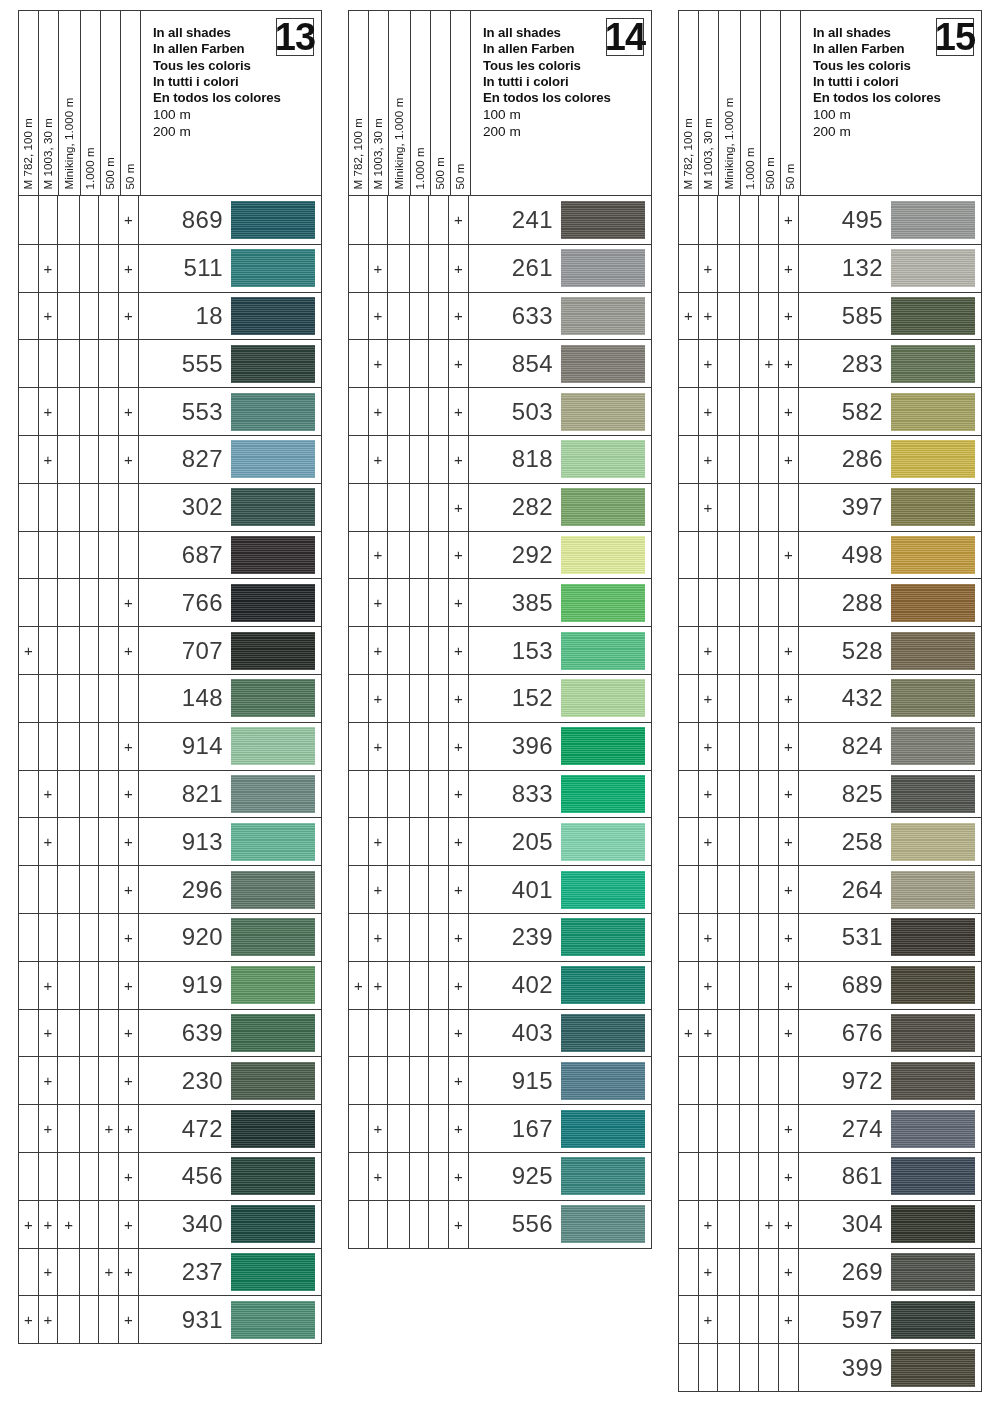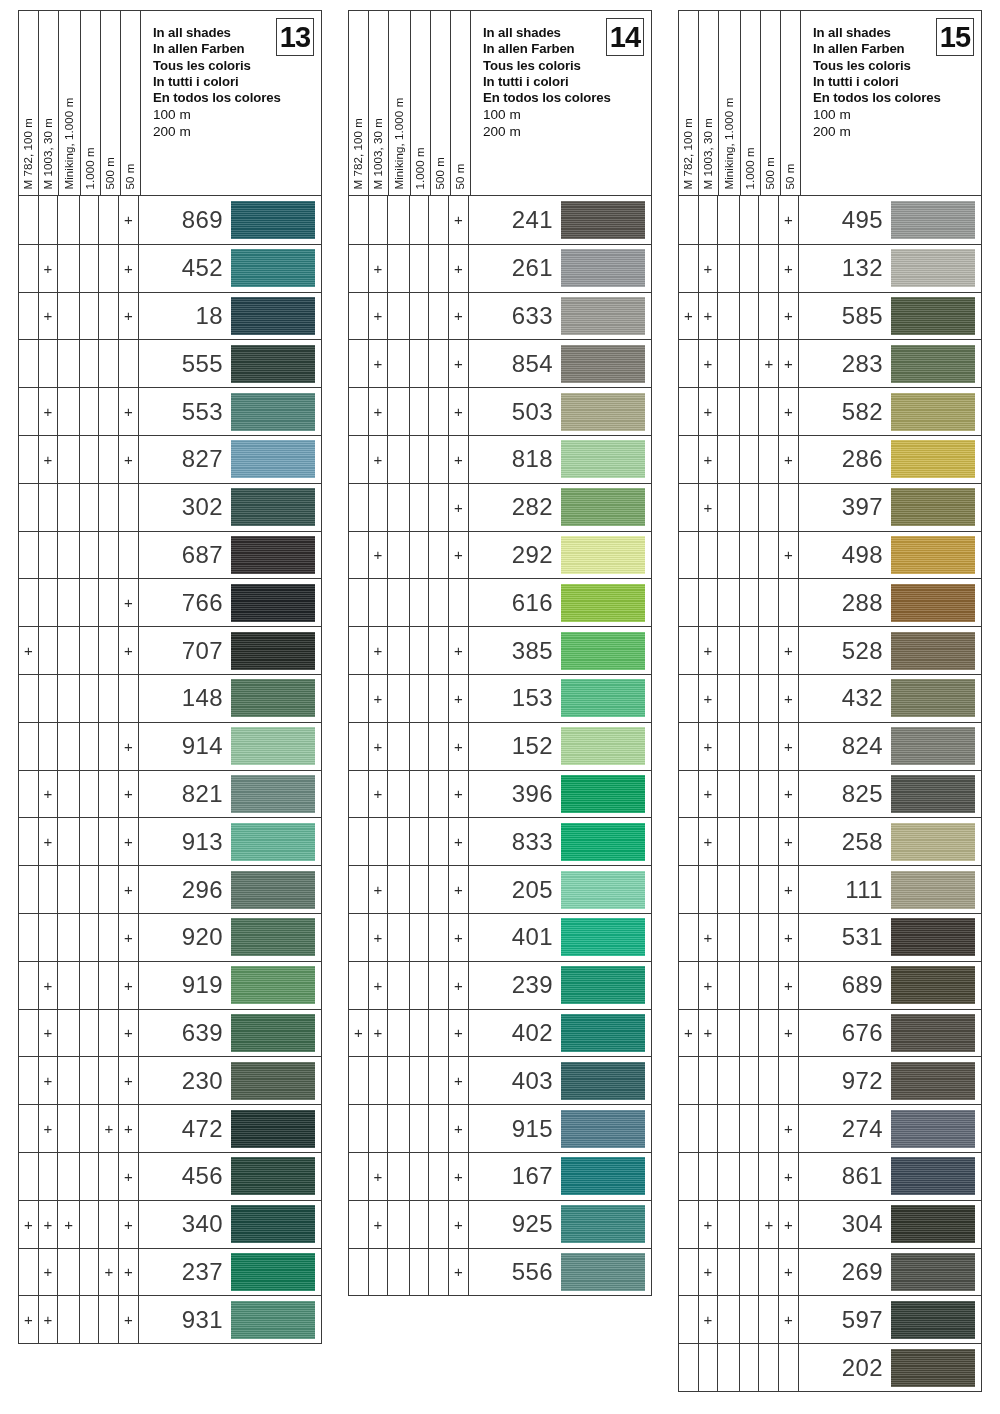--- a/index.html
+++ b/index.html
@@ -89,21 +89,21 @@
     color: #111;
   }
   .panel-number {
     position: absolute;
     top: 7px;
     right: 7px;
     width: 38px;
     height: 38px;
     border: 1.8px solid #3a3a3a;
     box-sizing: border-box;
-    font-size: 29px;
+    font-size: 38px;
     font-weight: bold;
     color: #111;
     display: flex;
     align-items: center;
     justify-content: center;
     letter-spacing: -1px;
     background: #fff;
   }
 
   
@@ -238,21 +238,21 @@
           <div class="tick-cell c1"></div>
           <div class="tick-cell c2">
             <span>+</span>
           </div>
           <div class="tick-cell c3"></div>
           <div class="tick-cell c4"></div>
           <div class="tick-cell c5"></div>
           <div class="tick-cell c6">
             <span>+</span>
           </div>
-          <div class="shade-num">452</div>
+          <div class="shade-num">511</div>
           <div class="swatch-wrap">
             <div class="swatch" style="background: rgb(44, 124, 124);"></div>
           </div>
         </div>
         <div class="row">
           <div class="tick-cell c1"></div>
           <div class="tick-cell c2">
             <span>+</span>
           </div>
           <div class="tick-cell c3"></div>
@@ -745,32 +745,20 @@
           <div class="tick-cell c6">
             <span>+</span>
           </div>
           <div class="shade-num">292</div>
           <div class="swatch-wrap">
             <div class="swatch" style="background: rgb(224, 236, 155);"></div>
           </div>
         </div>
         <div class="row">
           <div class="tick-cell c1"></div>
-          <div class="tick-cell c2"></div>
-          <div class="tick-cell c3"></div>
-          <div class="tick-cell c4"></div>
-          <div class="tick-cell c5"></div>
-          <div class="tick-cell c6"></div>
-          <div class="shade-num">616</div>
-          <div class="swatch-wrap">
-            <div class="swatch" style="background: rgb(141, 196, 64);"></div>
-          </div>
-        </div>
-        <div class="row">
-          <div class="tick-cell c1"></div>
           <div class="tick-cell c2">
             <span>+</span>
           </div>
           <div class="tick-cell c3"></div>
           <div class="tick-cell c4"></div>
           <div class="tick-cell c5"></div>
           <div class="tick-cell c6">
             <span>+</span>
           </div>
           <div class="shade-num">385</div>
@@ -1240,21 +1228,21 @@
         </div>
         <div class="row">
           <div class="tick-cell c1"></div>
           <div class="tick-cell c2"></div>
           <div class="tick-cell c3"></div>
           <div class="tick-cell c4"></div>
           <div class="tick-cell c5"></div>
           <div class="tick-cell c6">
             <span>+</span>
           </div>
-          <div class="shade-num">111</div>
+          <div class="shade-num">264</div>
           <div class="swatch-wrap">
             <div class="swatch" style="background: rgb(160, 157, 133);"></div>
           </div>
         </div>
         <div class="row">
           <div class="tick-cell c1"></div>
           <div class="tick-cell c2">
             <span>+</span>
           </div>
           <div class="tick-cell c3"></div>
@@ -1392,20 +1380,20 @@
             <div class="swatch" style="background: rgb(50, 61, 54);"></div>
           </div>
         </div>
         <div class="row">
           <div class="tick-cell c1"></div>
           <div class="tick-cell c2"></div>
           <div class="tick-cell c3"></div>
           <div class="tick-cell c4"></div>
           <div class="tick-cell c5"></div>
           <div class="tick-cell c6"></div>
-          <div class="shade-num">202</div>
+          <div class="shade-num">399</div>
           <div class="swatch-wrap">
             <div class="swatch" style="background: rgb(72, 71, 57);"></div>
           </div>
         </div>
       </div>
     </div>
   </div>
 
 </body></html>

